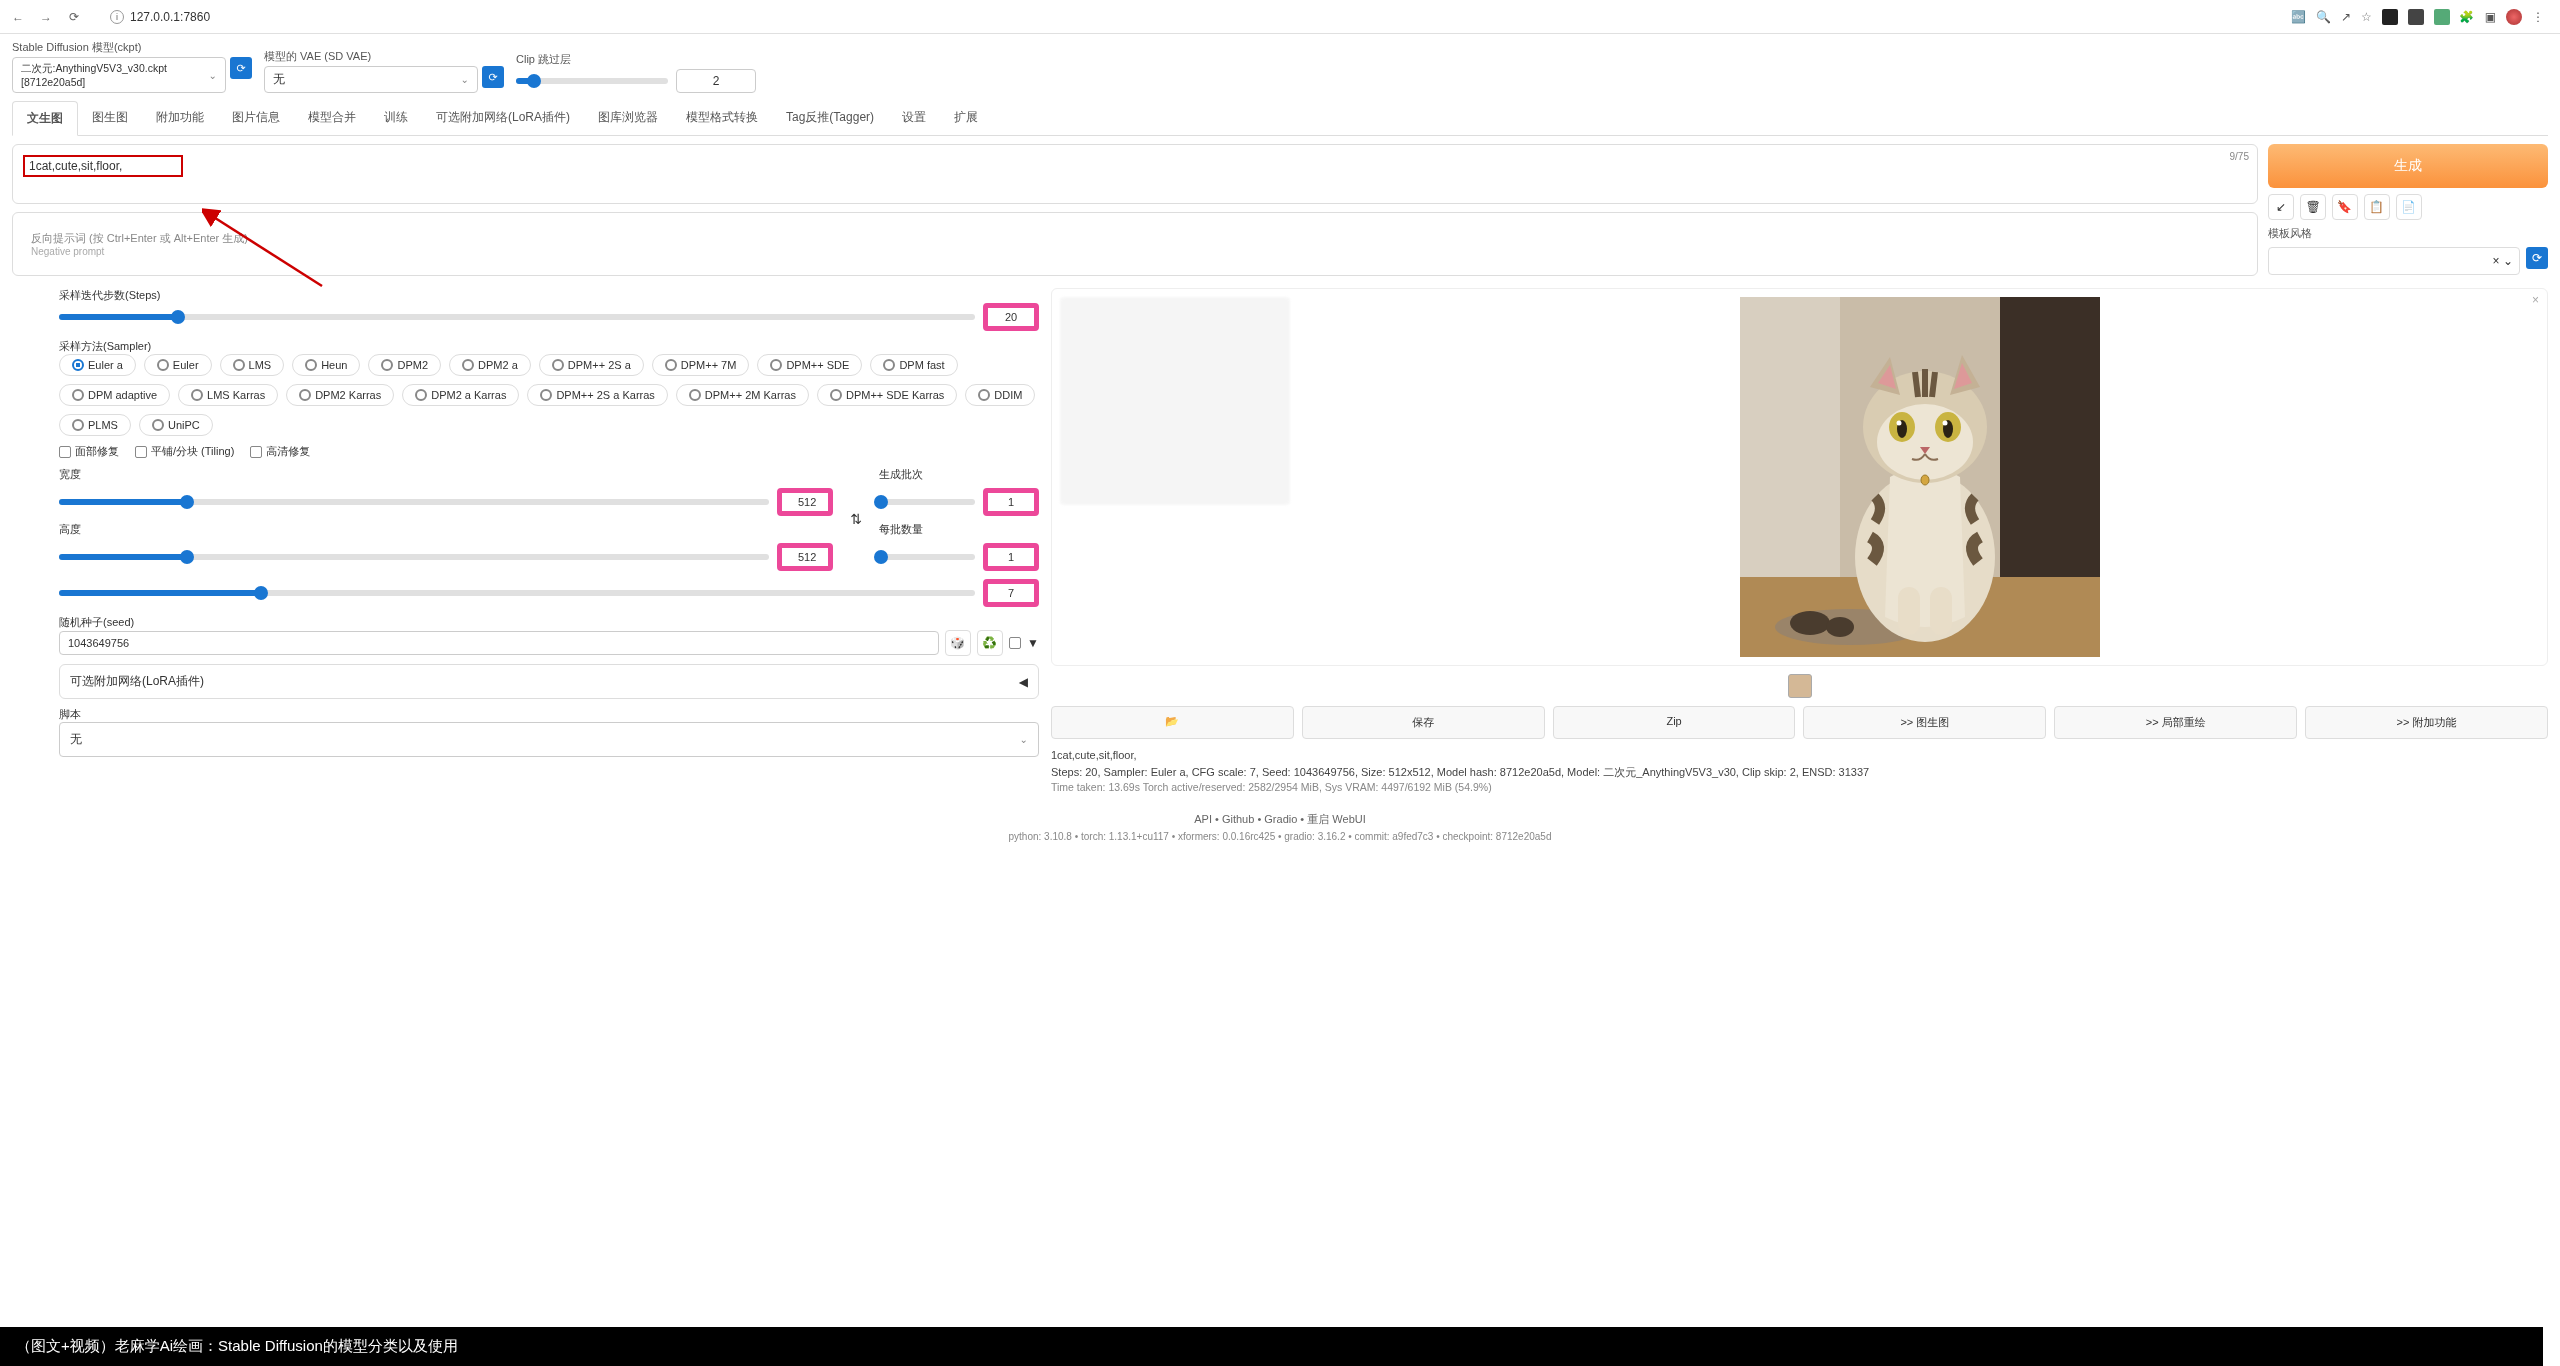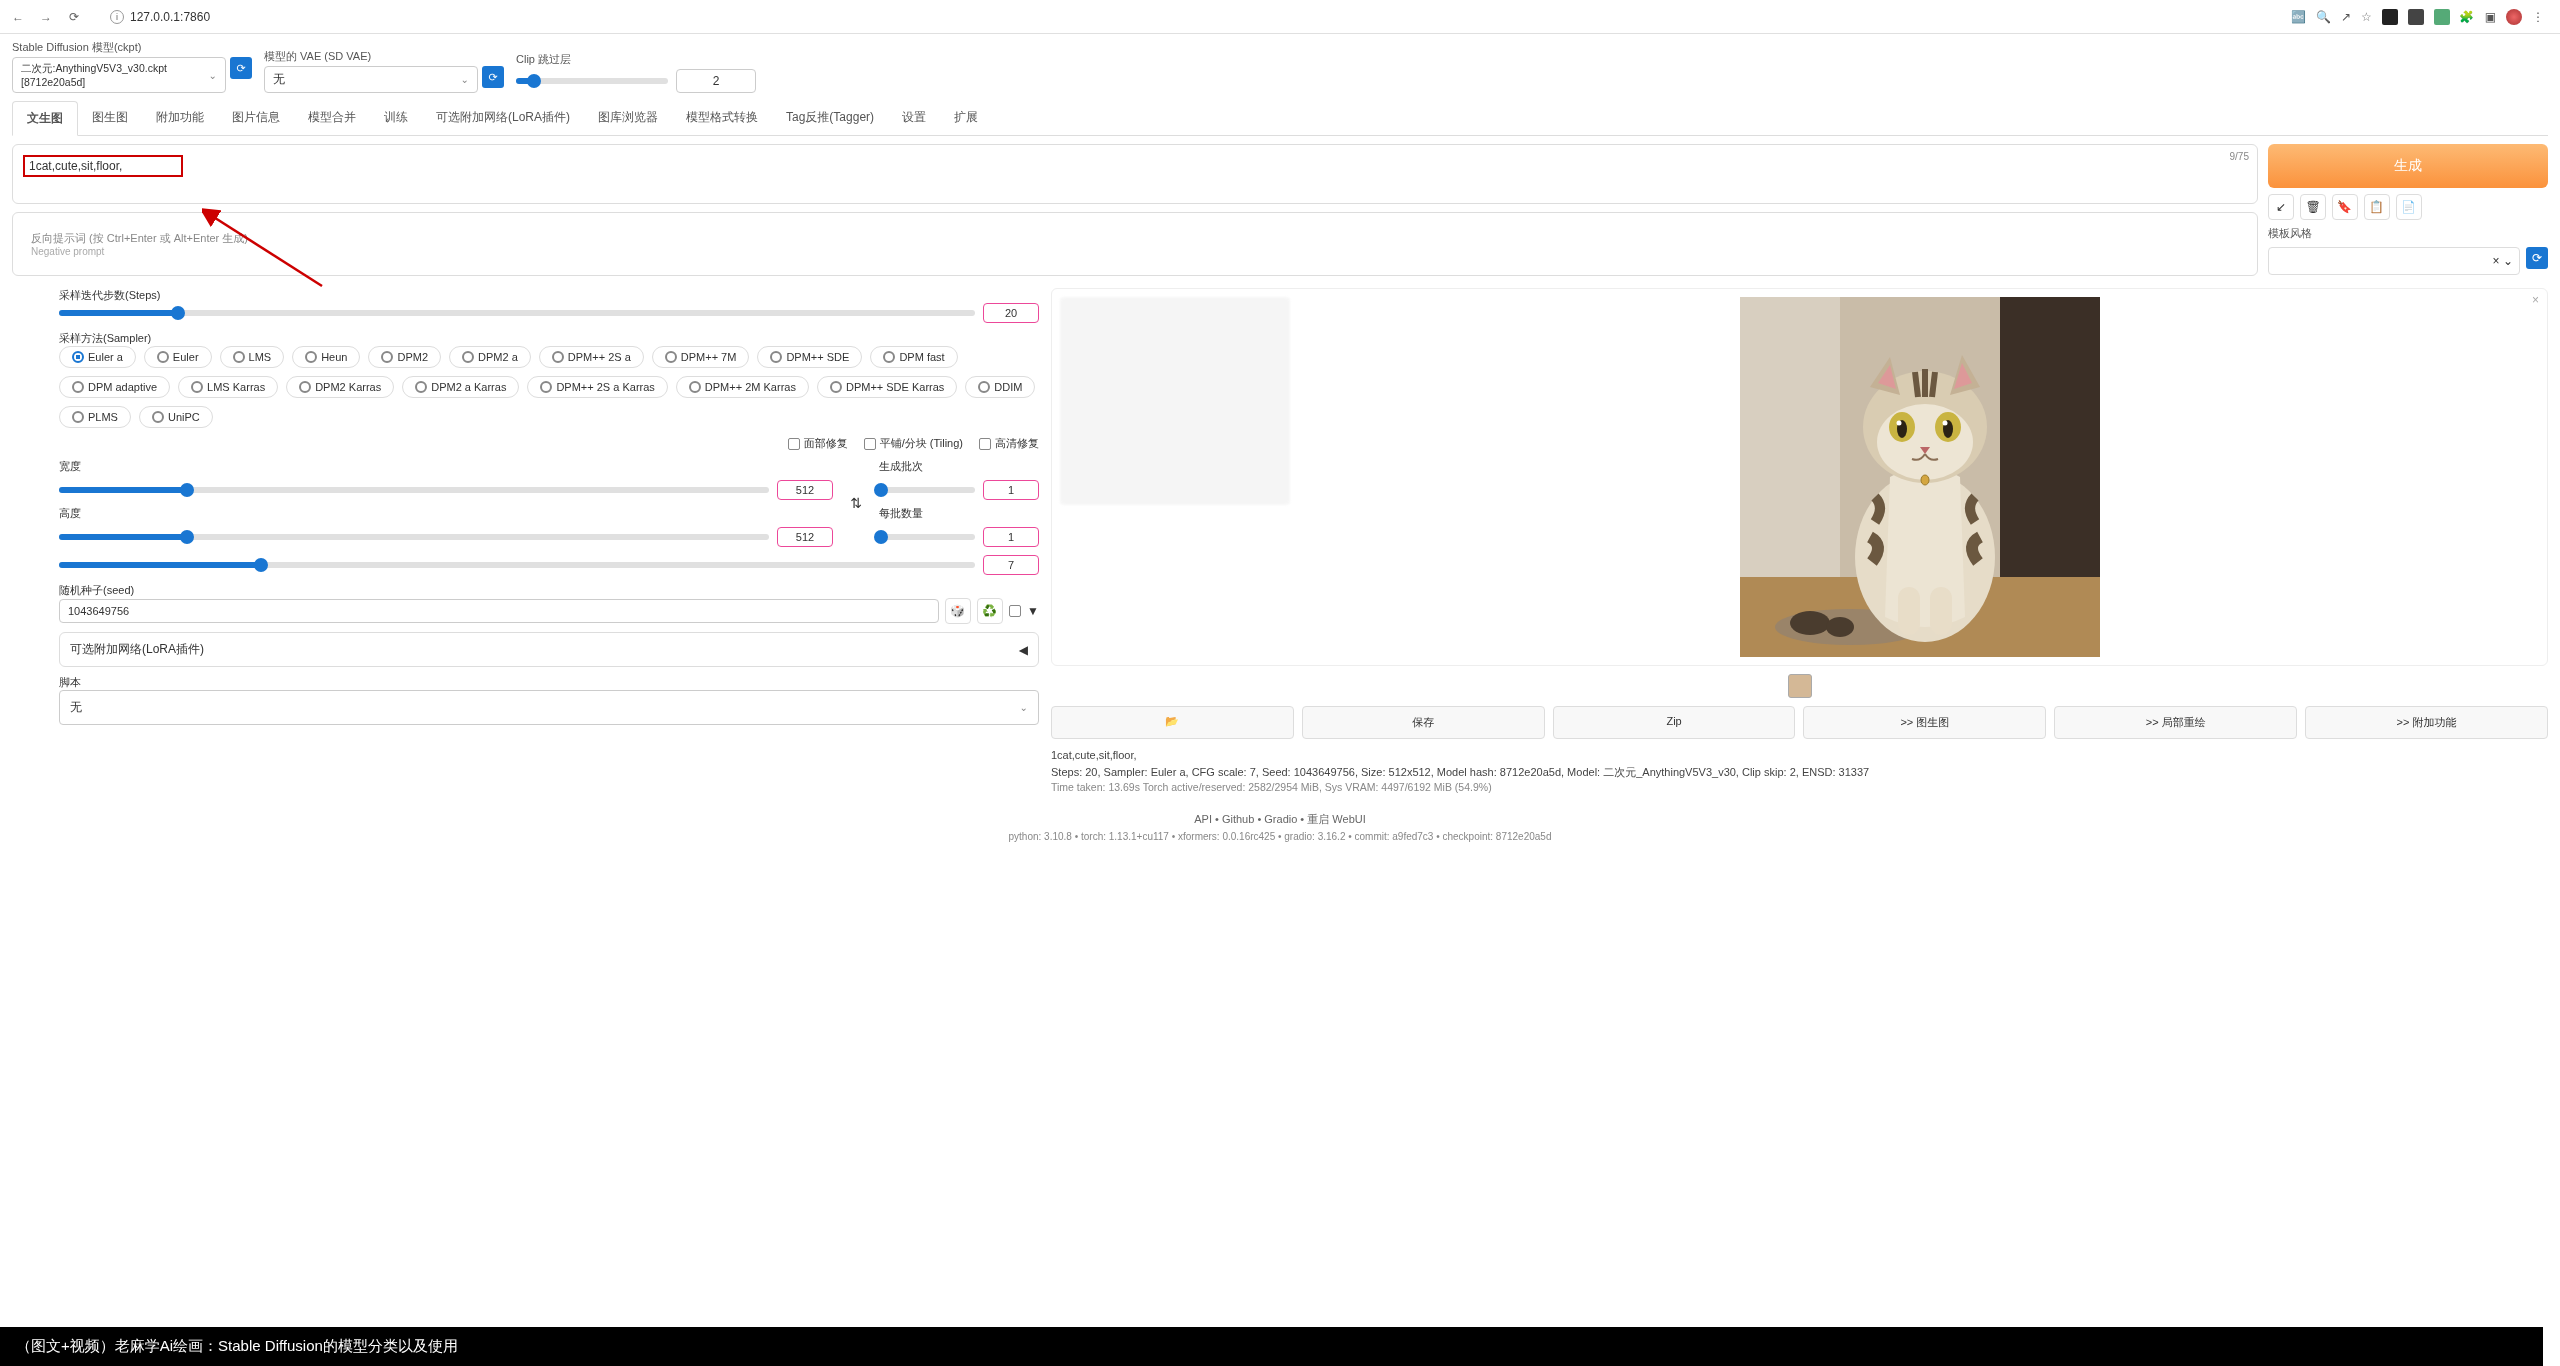--- a/index.html
+++ b/index.html
@@ -37,26 +37,26 @@
 .icon-btn { width: 26px; height: 26px; border: 1px solid #ddd; border-radius: 4px; display: flex; align-items: center; justify-content: center; font-size: 12px; cursor: pointer; }
 .style-dd { border: 1px solid #ddd; border-radius: 4px; padding: 6px; display: flex; justify-content: space-between; align-items: center; }
 .sq-btn { width: 22px; height: 22px; background: #1976d2; color: #fff; border-radius: 3px; display: flex; align-items: center; justify-content: center; cursor: pointer; }
 .lower { display: flex; gap: 12px; margin-top: 12px; margin-left: 47px; }
 .controls { flex: 0 0 980px; display: flex; flex-direction: column; gap: 8px; }
 .slider-row { display: flex; align-items: center; gap: 8px; }
 .slider-lbl { font-size: 11px; color: #333; }
 .slider { flex: 1; position: relative; height: 6px; background: #e0e0e0; border-radius: 3px; }
 .slider-fill { position: absolute; height: 6px; background: #1976d2; border-radius: 3px; }
 .slider-thumb { position: absolute; width: 14px; height: 14px; background: #1976d2; border-radius: 50%; top: -4px; margin-left: -7px; }
-.num-box { border: 1px solid #ec4899; border-radius: 4px; padding: 3px 16px; width: 56px; text-align: center; font-size: 11px; }
+.num-box { border: 5px solid #ec4899; border-radius: 4px; padding: 3px 16px; width: 56px; text-align: center; font-size: 11px; }
 .sampler-grid { display: flex; flex-wrap: wrap; gap: 8px; }
 .radio-opt { display: flex; align-items: center; gap: 4px; border: 1px solid #ddd; border-radius: 14px; padding: 4px 12px; font-size: 11px; }
 .radio-circ { width: 12px; height: 12px; border: 2px solid #888; border-radius: 50%; }
 .radio-circ.checked { border-color: #1976d2; background: radial-gradient(#1976d2 40%, #fff 45%); }
-.check-row { display: flex; gap: 16px; justify-content: flex-end; }
+.check-row { display: flex; gap: 16px; }
 .check-opt { display: flex; align-items: center; gap: 4px; font-size: 11px; }
 .check-sq { width: 12px; height: 12px; border: 1px solid #888; border-radius: 2px; }
 .dims { display: flex; gap: 8px; }
 .dim-col { flex: 1; display: flex; flex-direction: column; gap: 6px; }
 .dim-col-right { flex: 0 0 160px; display: flex; flex-direction: column; gap: 6px; }
 .swap-btn { display: flex; align-items: center; justify-content: center; width: 30px; font-size: 14px; }
 .seed-row { display: flex; gap: 6px; align-items: center; }
 .seed-input { border: 1px solid #ccc; border-radius: 4px; padding: 5px 8px; flex: 1; font-size: 11px; }
 .accordion { border: 1px solid #ddd; border-radius: 6px; padding: 8px 10px; display: flex; justify-content: space-between; align-items: center; background: #fff;}
 .select-box { border: 1px solid #ccc; border-radius: 4px; padding: 8px 10px; display: flex; justify-content: space-between; align-items: center; }

